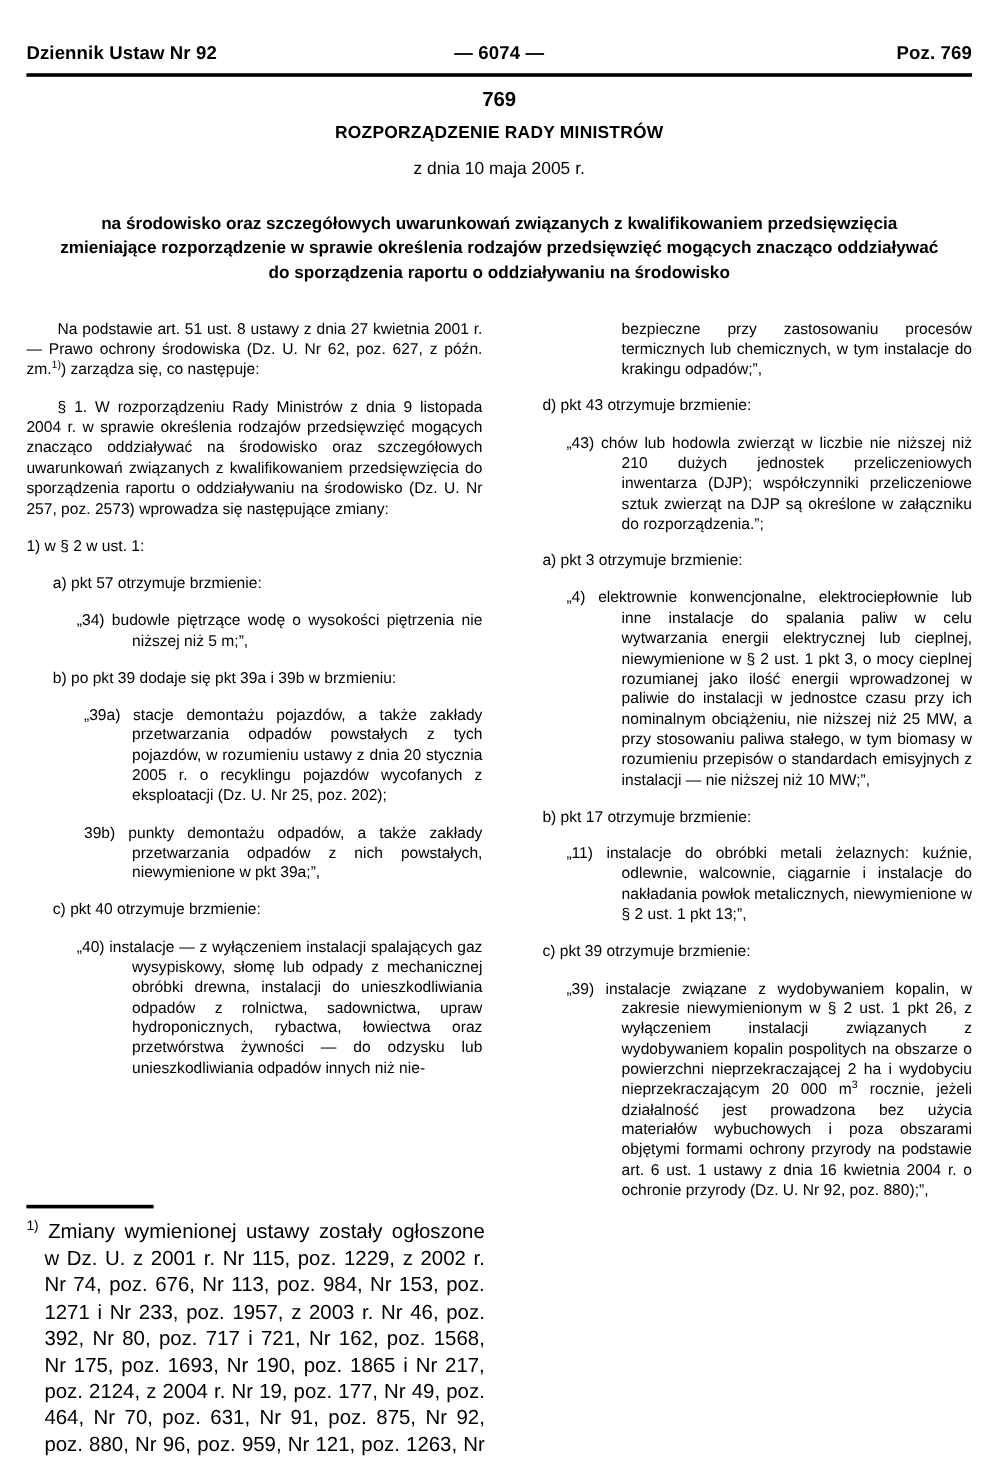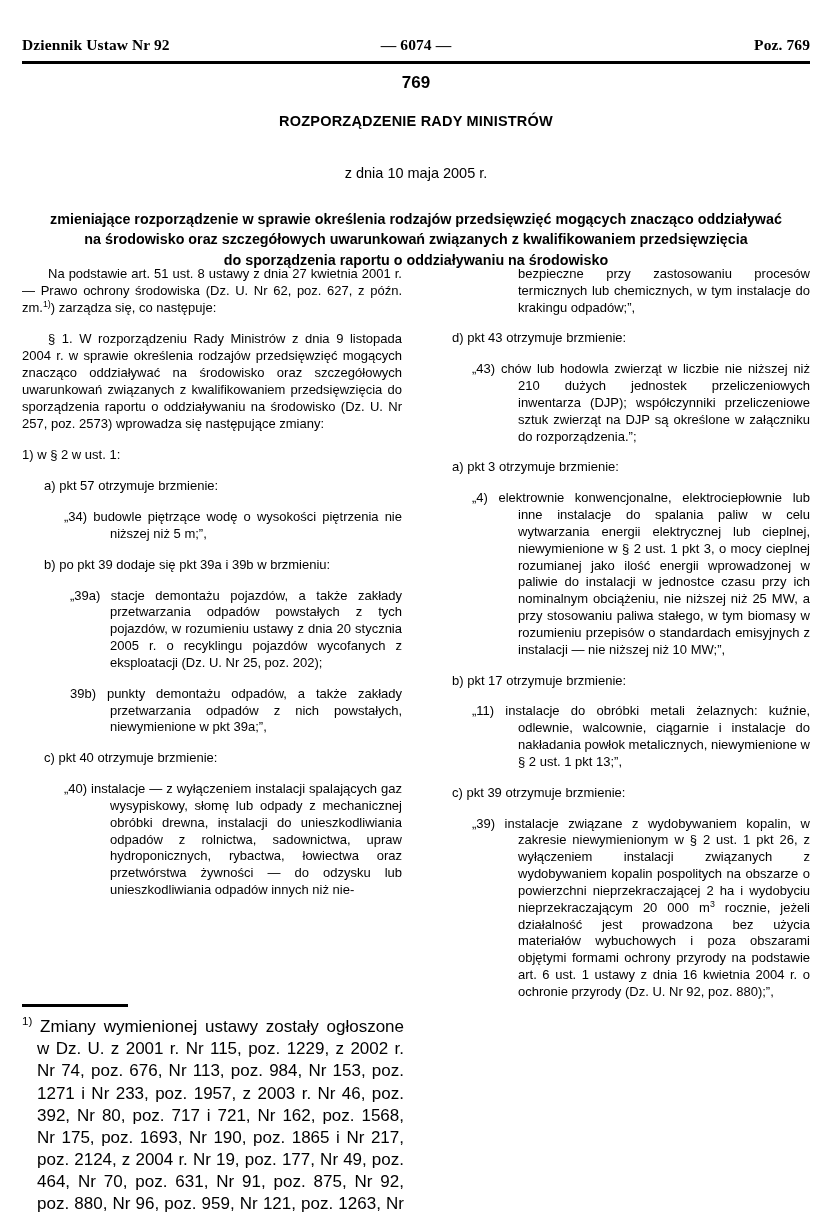--- a/index.html
+++ b/index.html
@@ -29,21 +29,20 @@
     right: 22px;
     top: 36px;
     height: 22px;
     display: flex;
     align-items: baseline;
     justify-content: space-between;
     font-size: 15.5px;
     font-weight: 600;
     letter-spacing: 0.1px;
     white-space: nowrap;
-    font-family: Liberation Serif, serif;
   }
   .runhead .center {
     position: absolute;
     left: 0; right: 0;
     text-align: center;
     font-weight: 600;
   }
   .rule-head {
     position: absolute;
     left: 22px;
@@ -58,27 +57,27 @@
     position: absolute;
     left: 22px;
     right: 22px;
     top: 74px;
     text-align: center;
   }
   .poz-number {
     font-size: 17px;
     font-weight: bold;
     line-height: 1.1;
-    margin-bottom: 20px;
+    margin-bottom: 10px;
   }
   .doc-kind {
     font-size: 14.5px;
     font-weight: bold;
     letter-spacing: 0.2px;
-    margin-bottom: 36px;
+    margin-bottom: 14px;
   }
   .doc-date {
     font-size: 14.5px;
     font-weight: normal;
     margin-bottom: 28px;
   }
   .doc-subject {
     font-size: 14.3px;
     font-weight: bold;
     line-height: 1.45;
@@ -177,22 +176,22 @@
     <span class="center">— 6074 —</span>
     <span>Poz. 769</span>
   </div>
   <div class="rule-head"></div>
 
   <div class="titleblock">
     <div class="poz-number">769</div>
     <div class="doc-kind">ROZPORZĄDZENIE RADY MINISTRÓW</div>
     <div class="doc-date">z dnia 10 maja 2005 r.</div>
     <div class="doc-subject">
+      <div>na środowisko oraz szczegółowych uwarunkowań związanych z kwalifikowaniem przedsięwzięcia</div>
       <div>zmieniające rozporządzenie w sprawie określenia rodzajów przedsięwzięć mogących znacząco oddziaływać</div>
-      <div>na środowisko oraz szczegółowych uwarunkowań związanych z kwalifikowaniem przedsięwzięcia</div>
       <div>do sporządzenia raportu o oddziaływaniu na środowisko</div>
     </div>
   </div>
 
   <div class="cols">
 
     <div class="col col-left">
 
       <p class="para"><span>Na podstawie art. 51 ust. 8 ustawy z dnia 27 kwietnia 2001 r. — Prawo ochrony środowiska (Dz. U. Nr 62, poz. 627, z późn. zm.</span><sup>1)</sup><span>) zarządza się, co następuje:</span></p>
 

